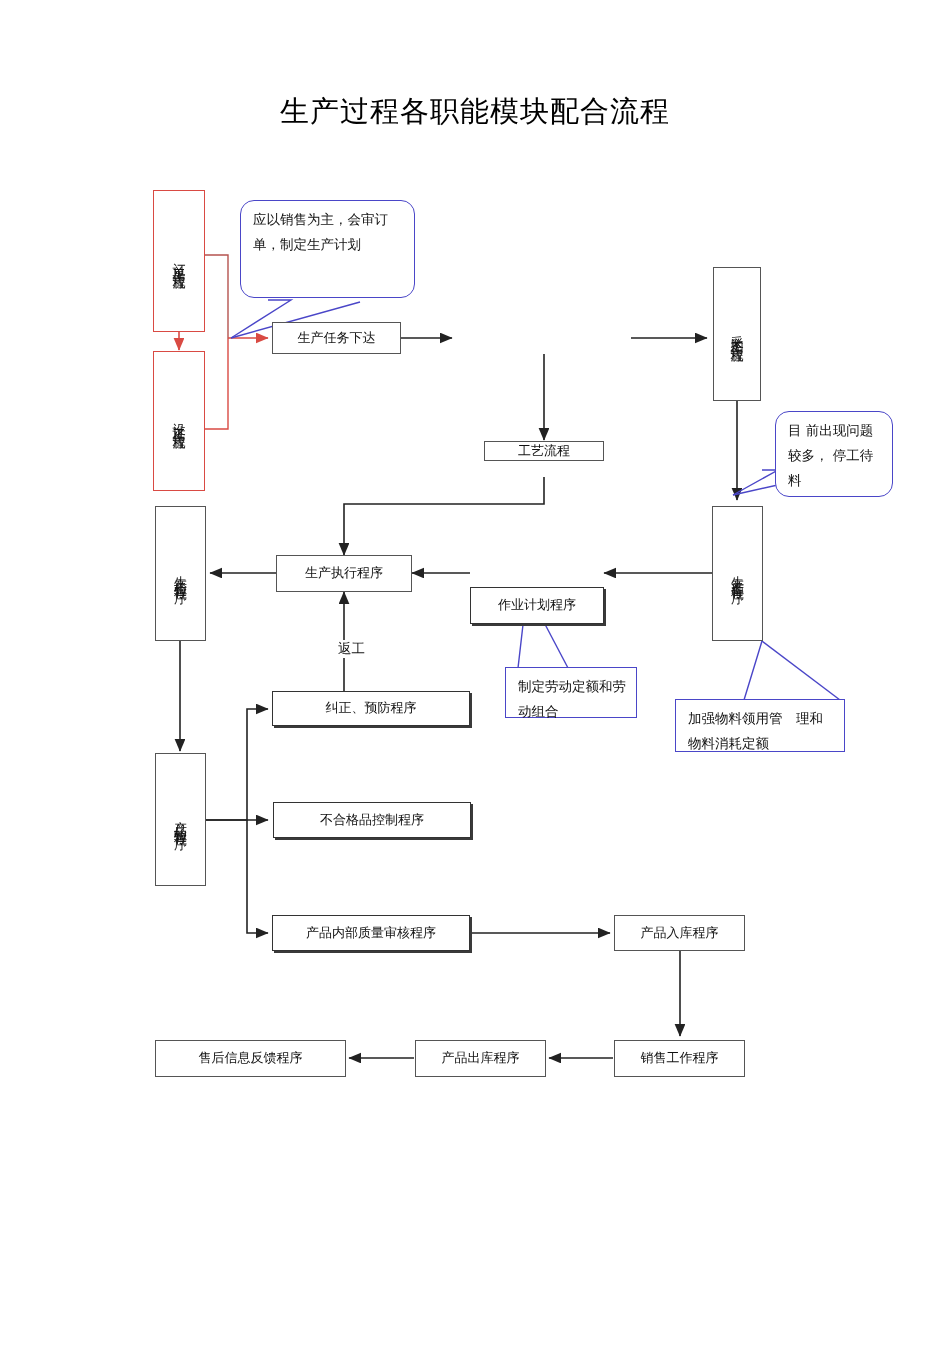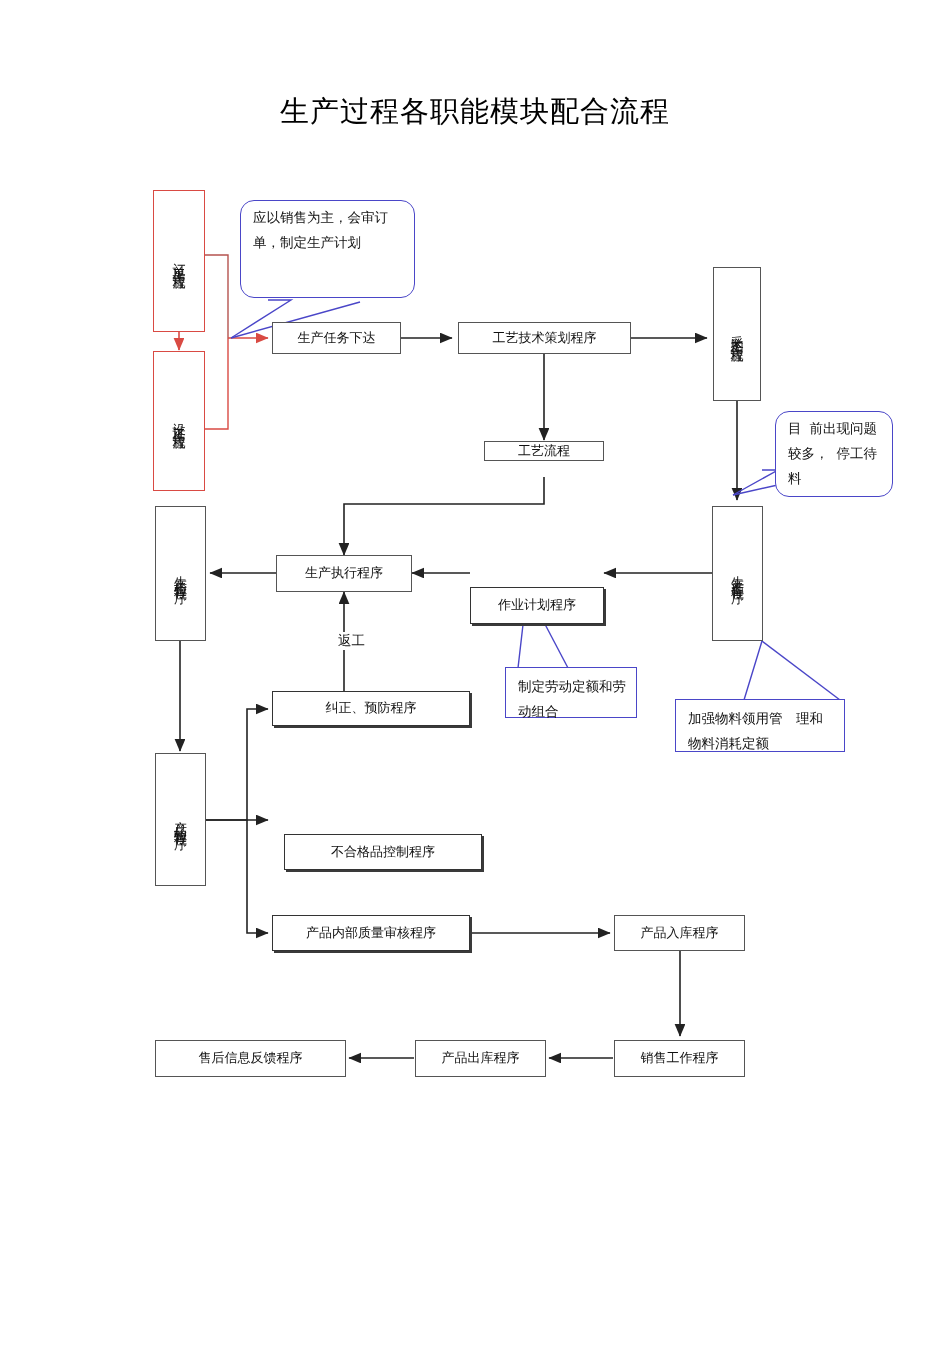--- a/index.html
+++ b/index.html
@@ -64,27 +64,28 @@
     position:absolute;
     box-sizing:border-box;
     border:1px solid #4a46c8;
     background:#fff;
     font-size:13.5px;
     line-height:1.85;
     color:#111;
     padding:6px 10px 6px 12px;
     text-align:left;
   }
-  .callout.round{ border-radius:14px;font-family:Liberation Mono, monospace; }
+  .callout.round{ border-radius:14px; }
   .edge-label{
     position:absolute;
     font-size:13.5px;
     color:#111;
     background:#fff;
     padding:0 3px;
+    margin-top:8px;
   }
 </style>
 </head>
 <body>
 
 <div id="page">
 
   <div id="title">生产过程各职能模块配合流程</div>
 
   <svg id="wires" viewBox="0 0 950 1345">
@@ -149,37 +150,36 @@
 
     <line x1="414" y1="1058" x2="349" y2="1058" stroke="#222" stroke-width="1.6" marker-end="url(#ah)"></line>
   </svg>
 
   <div class="node red vert" style="left:153px;top:190px;width:52px;height:142px;">订单工作流程</div>
 
   <div class="node red vert" style="left:153px;top:351px;width:52px;height:140px;">设计工作流程</div>
 
   <div class="node" style="left:272px;top:322px;width:129px;height:32px;">生产任务下达</div>
 
-  <div class="node" style="left:458px;top:322px;width:173px;height:32px;">工艺技术策划程序</div>
 
   <div class="node vert" style="left:713px;top:267px;width:48px;height:134px;">采购工作流程</div>
 
   <div class="node" style="left:484px;top:441px;width:120px;height:20px;">工艺流程</div>
 
   <div class="node vert" style="left:155px;top:506px;width:51px;height:135px;">生产检验程序</div>
 
   <div class="node" style="left:276px;top:555px;width:136px;height:37px;">生产执行程序</div>
 
   <div class="node shadow" style="left:470px;top:587px;width:134px;height:37px;">作业计划程序</div>
 
   <div class="node vert" style="left:712px;top:506px;width:51px;height:135px;">生产准备程序</div>
 
   <div class="node shadow" style="left:272px;top:691px;width:198px;height:35px;">纠正、预防程序</div>
 
-  <div class="node shadow" style="left:284px;top:802px;width:198px;height:36px;margin-top:32px;">不合格品控制程序</div>
+  <div class="node shadow" style="left:273px;top:802px;width:198px;height:36px;">不合格品控制程序</div>
 
   <div class="node vert" style="left:155px;top:753px;width:51px;height:133px;">产品检验程序</div>
 
   <div class="node shadow" style="left:272px;top:915px;width:198px;height:36px;">产品内部质量审核程序</div>
 
   <div class="node" style="left:614px;top:915px;width:131px;height:36px;">产品入库程序</div>
 
   <div class="node" style="left:614px;top:1040px;width:131px;height:37px;">销售工作程序</div>
 
   <div class="node" style="left:415px;top:1040px;width:131px;height:37px;">产品出库程序</div>

